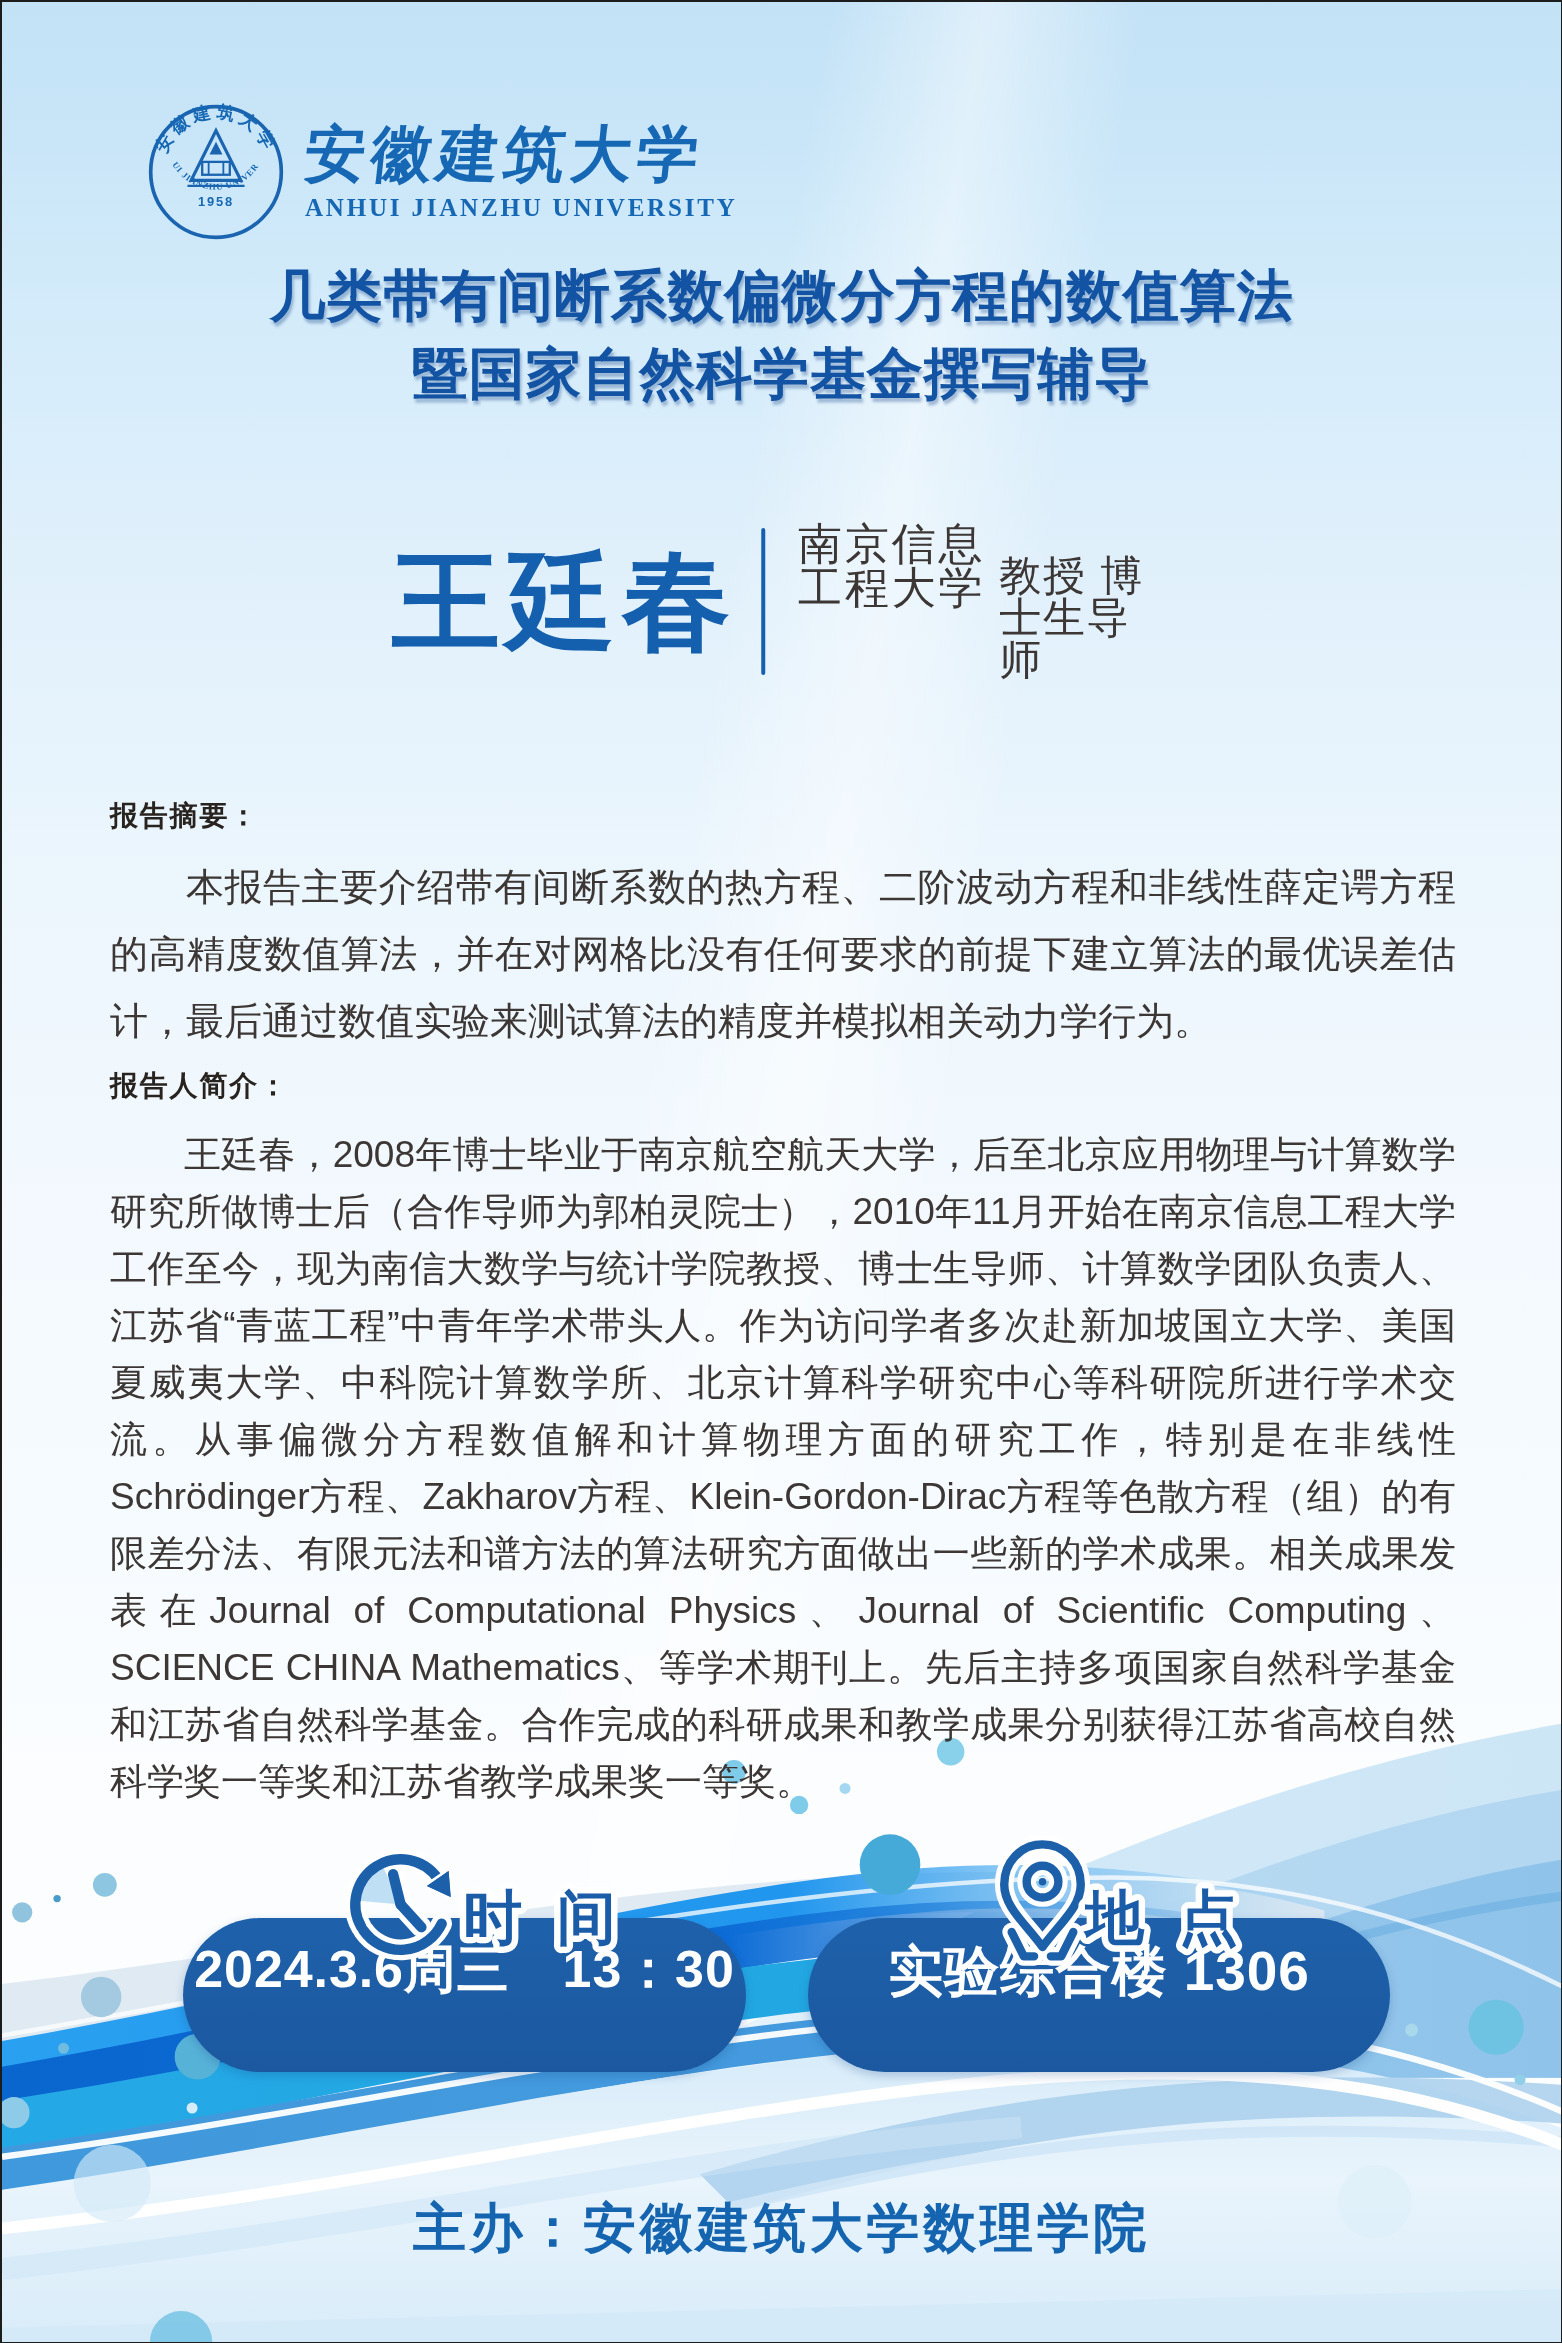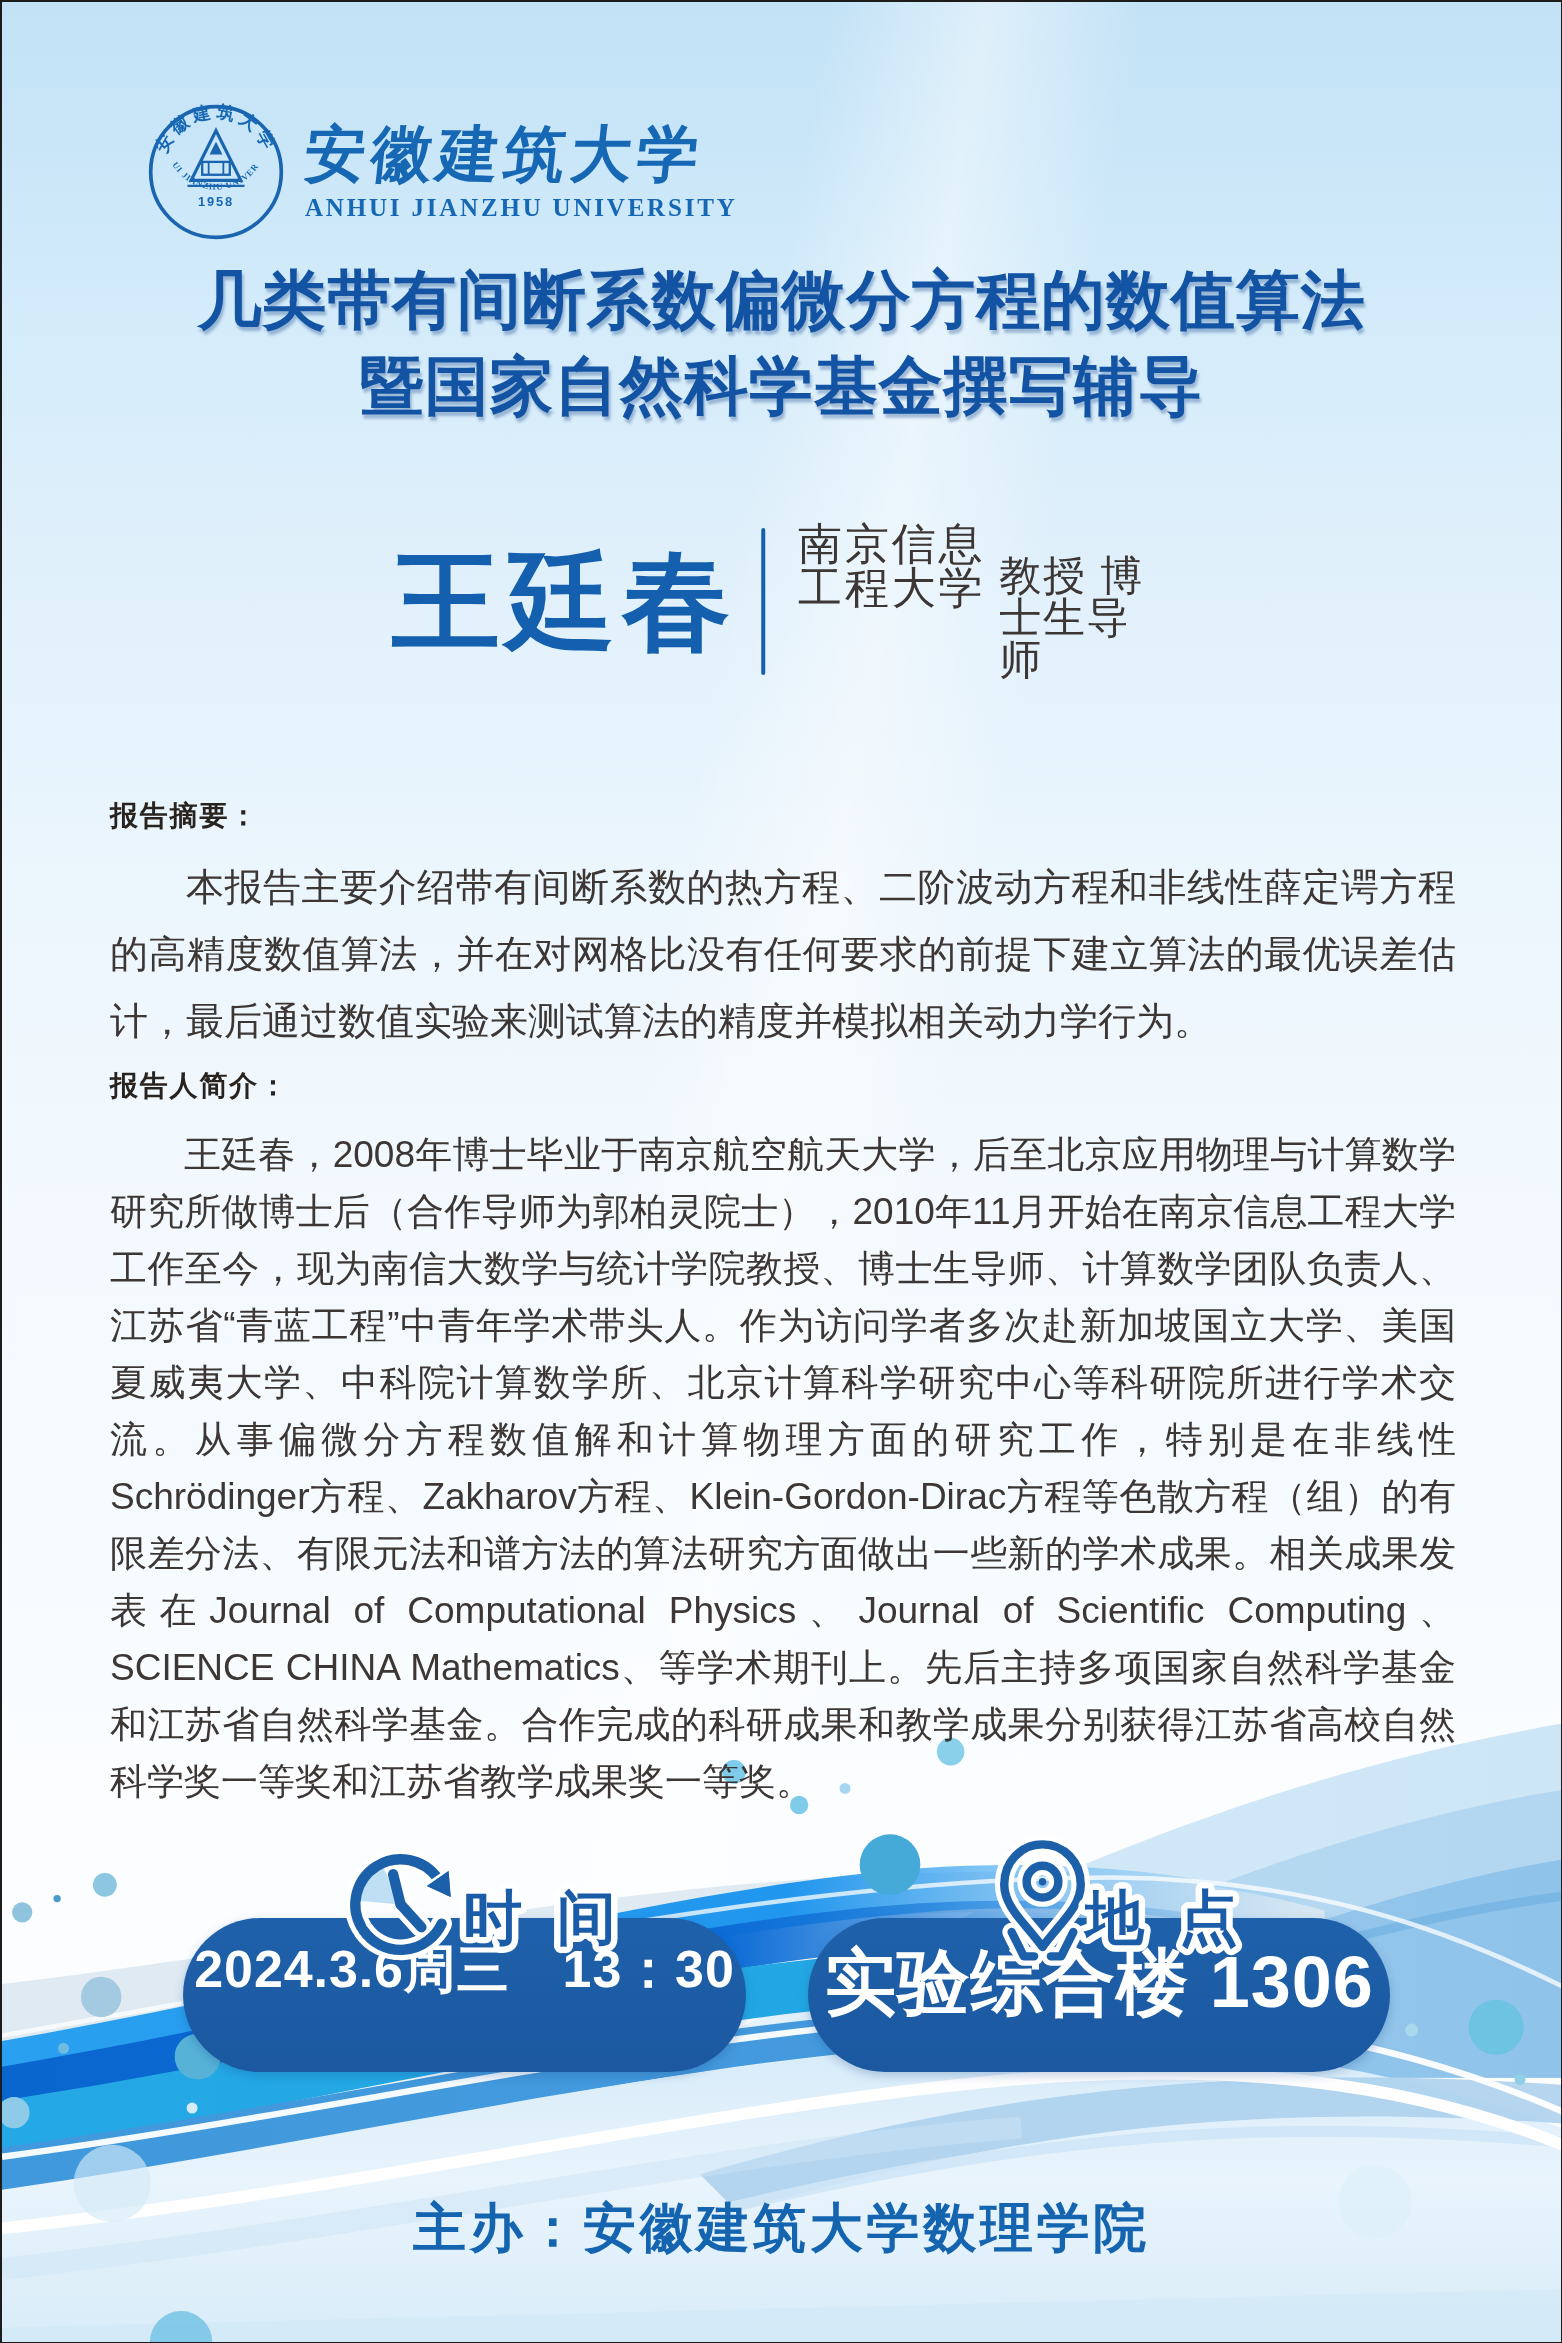--- a/index.html
+++ b/index.html
@@ -25,21 +25,21 @@
     font-size:61px;font-weight:700;color:var(--logo-blue,#1668b4);
     letter-spacing:5.5px;transform:skewX(-6deg);line-height:1.05;
   }
   .logo-en{
     margin-top:7.3px;font-family:"Liberation Serif", serif;font-weight:700;
     font-size:25px;letter-spacing:2.8px;color:var(--logo-blue,#1668b4);
   }
   
   .title{position:absolute;left:0;right:0;top:266px;text-align:center;z-index:3;}
   .title div{
-    font-size:64px;font-weight:900;color:var(--title-blue,#1253a3);
+    font-size:56px;font-weight:900;color:var(--title-blue,#1253a3);
     letter-spacing:0.9px;line-height:1.0;
     text-shadow:1.8px 3.7px 2.8px rgba(16,62,130,.32);
   }
   .title .t2{margin-top:22px;}
   
   .speaker{position:absolute;top:520px;left:50%;transform:translateX(-50%);
     display:flex;align-items:center;z-index:3;}
   .speaker-name{
     font-size:108px;font-weight:900;color:var(--name-blue,#1460ae);
     letter-spacing:7.3px;line-height:1;white-space:nowrap;
@@ -67,21 +67,21 @@
     display:flex;justify-content:center;
     box-shadow:0 3.7px 9.2px rgba(20,70,140,.25);
   }
   .pill-time{left:181px;top:1916px;width:563px;}
   .pill-loc{left:806px;top:1916px;width:582px;}
   .pill span{
     color:#ffffff;font-weight:800;letter-spacing:0.9px;
     padding-top:16.5px;white-space:pre;
   }
   .pill-time span{font-size:52px;}
-  .pill-loc span{font-size:72px;}
+  .pill-loc span{font-size:55px;}
   .badge-icon{position:absolute;z-index:5;}
   .icon-clock{left:342px;top:1844px;width:118px;height:118px;}
   .icon-pin{left:988px;top:1833px;width:105px;height:140px;}
   .badge-label{position:absolute;z-index:5;width:230px;height:92px;}
   .label-time{left:454px;top:1868px;}
   .label-loc{left:1076px;top:1868px;}
   .badge-label text{
     font-family:"Liberation Sans", sans-serif;font-size:64px;font-weight:900;
     fill:var(--label-blue,#1b5ca8);stroke:#ffffff;stroke-width:14px;
     paint-order:stroke;stroke-linejoin:round;letter-spacing:10px;

